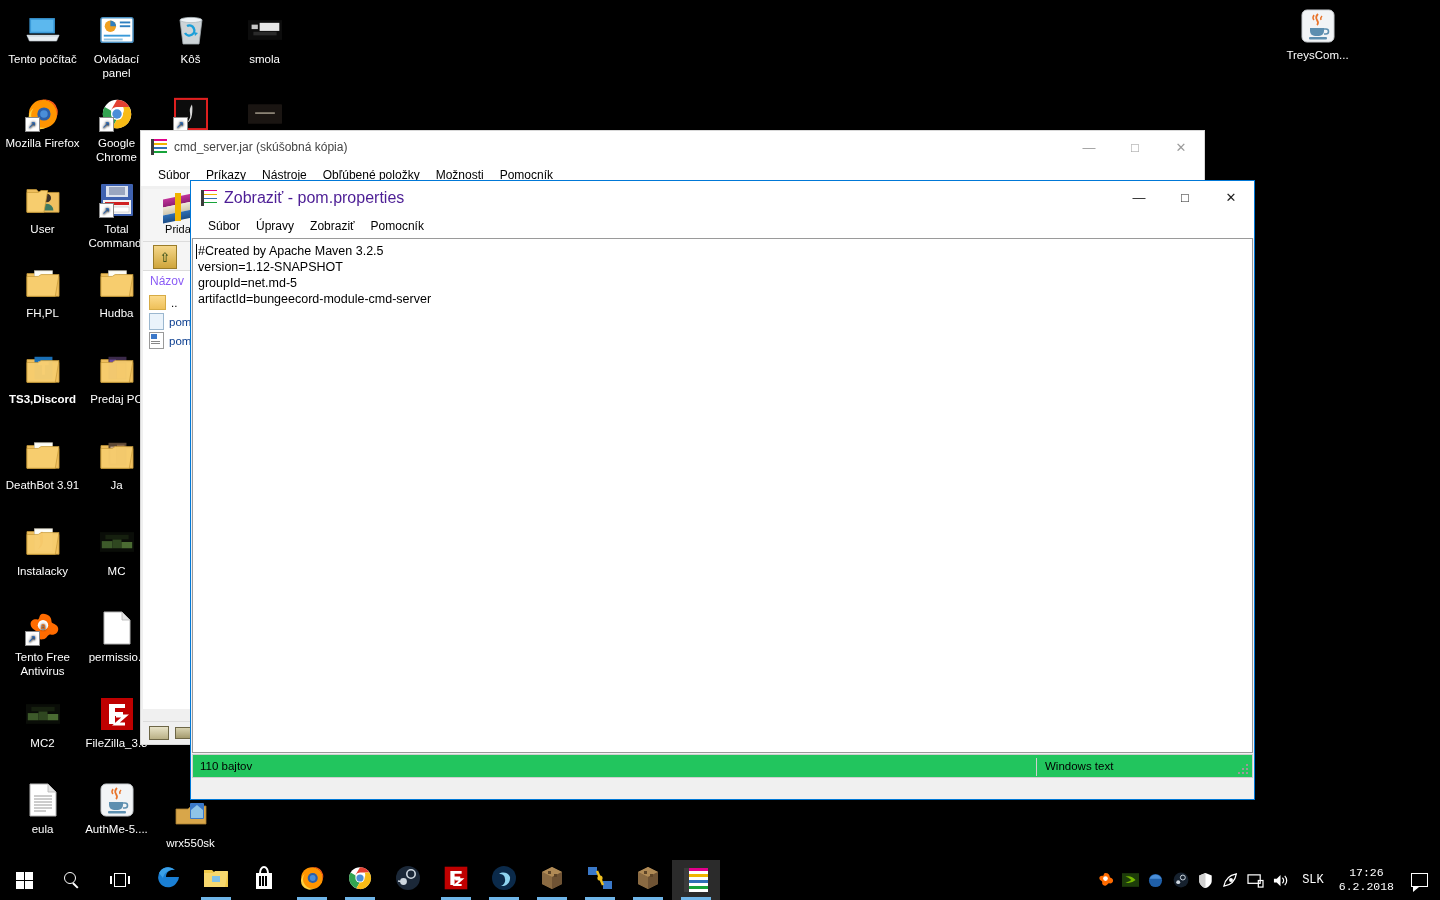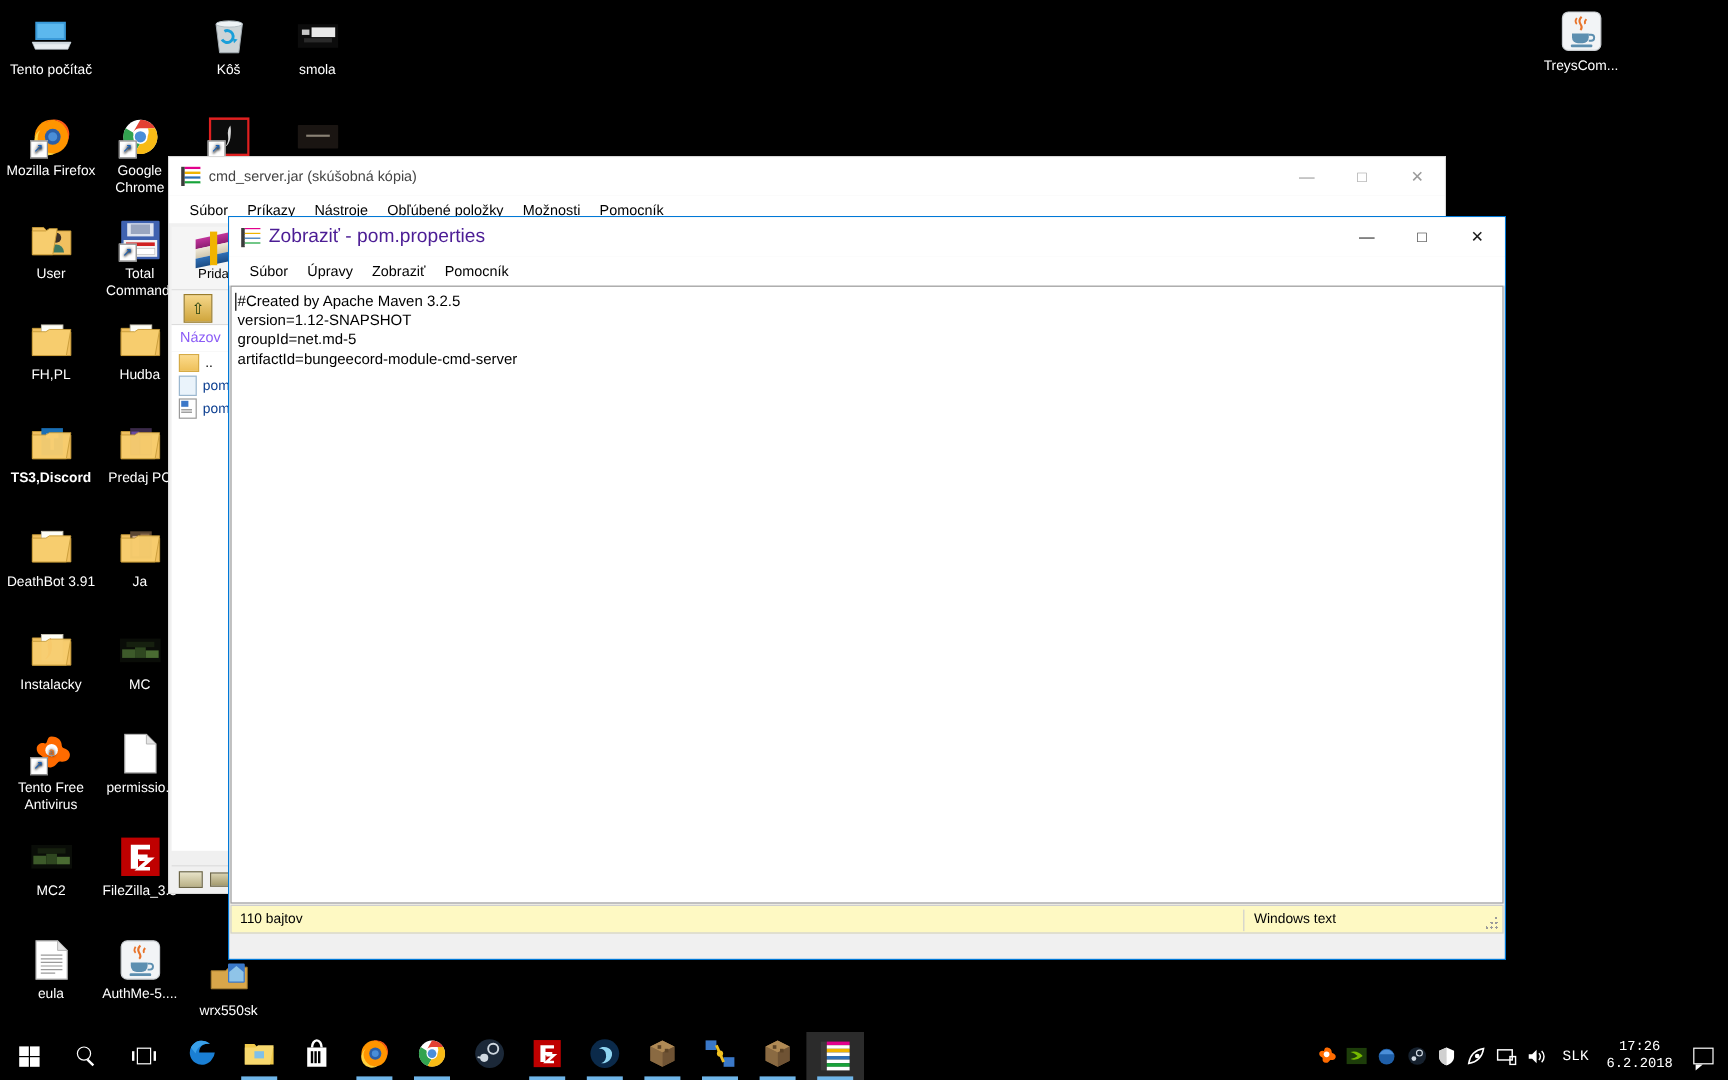--- a/index.html
+++ b/index.html
@@ -67,20 +67,36 @@
           <svg width="40" height="32" viewBox="0 0 40 32">
             <path d="M4 2 h30 v18 h-30 z" fill="#3a9ad9"></path>
             <path d="M6 4 h26 v14 h-26 z" fill="#5cb8ee"></path>
             <path d="M1 22 h38 l-3 7 h-32 z" fill="#e8eef2" stroke="#b9c4cc" stroke-width="0.7"></path>
             <path d="M1 22 h38 l-1 2 h-36 z" fill="#cfd9e0"></path>
           </svg>
         </div>
       </div>
       <span class="lbl">Tento počítač</span>
     </div>
+    <div class="dicon" style="left: 79px; top: 8px;">
+      <div class="glyphwrap">
+        <div class="icobox" style="display: flex; align-items: center; justify-content: center;">
+          <svg width="36" height="30" viewBox="0 0 36 30">
+            <rect x="1" y="2" width="34" height="26" rx="2" fill="#ffffff" stroke="#4a8fc0" stroke-width="1.6"></rect>
+            <circle cx="11" cy="11" r="6" fill="#f0a020"></circle>
+            <path d="M11 5 a6 6 0 0 1 6 6 h-6 z" fill="#2f7fc0"></path>
+            <rect x="21" y="6" width="11" height="2" fill="#2f7fc0"></rect>
+            <rect x="21" y="10" width="11" height="2" fill="#2f7fc0"></rect>
+            <rect x="4" y="20" width="28" height="2" fill="#3a9ad9"></rect>
+            <rect x="4" y="24" width="20" height="2" fill="#8fc4e4"></rect>
+          </svg>
+        </div>
+      </div>
+      <span class="lbl">Ovládací panel</span>
+    </div>
     <div class="dicon" style="left: 153px; top: 8px;">
       <div class="glyphwrap">
         <div class="icobox" style="display: flex; align-items: center; justify-content: center;">
           <svg width="30" height="32" viewBox="0 0 30 32">
             <path d="M4 6 h22 l-3 24 h-16 z" fill="#dfe6ea" stroke="#b2bcc2" stroke-width="0.8" opacity="0.92"></path>
             <ellipse cx="15" cy="6" rx="11" ry="2.6" fill="#eef3f6" stroke="#b2bcc2" stroke-width="0.8"></ellipse>
             <path d="M11 12 a5 5 0 1 1 -2 7" fill="none" stroke="#1a9fd9" stroke-width="2.4"></path>
             <path d="M19 22 l3 -3 l-4 -1 z" fill="#1a9fd9"></path>
           </svg>
         </div>
@@ -506,21 +522,21 @@
       <span>Súbor</span>
       <span>Úpravy</span>
       <span>Zobraziť</span>
       <span>Pomocník</span>
     </div>
 
   <div style="position:absolute;left:1px;top:57px;width:1061px;height:515px;background:#ffffff;border:1px solid #9a9a9a;box-sizing:border-box;overflow:hidden;">
     <div id="viewer-lines" style="padding: 4px 2px 0px 3px; font-family: &quot;Liberation Sans&quot;, sans-serif; font-size: 12.5px; line-height: 16px; color: rgb(0, 0, 0); white-space: pre; position: relative;"><div style="position: absolute; left: 3px; top: 5px; width: 1px; height: 15px; background: rgb(0, 0, 0);"></div><div style="padding-left: 2px;">#Created by Apache Maven 3.2.5</div><div style="padding-left: 2px;">version=1.12-SNAPSHOT</div><div style="padding-left: 2px;">groupId=net.md-5</div><div style="padding-left: 2px;">artifactId=bungeecord-module-cmd-server</div></div>
   </div>
 
-  <div style="position:absolute;left:1px;top:573px;width:1061px;height:24px;background:#fef9c3;border:1px solid #cfcfcf;box-sizing:border-box;display:flex;align-items:center;">
+  <div style="position:absolute;left:1px;top:573px;width:1061px;height:24px;background:#22c55e;border:1px solid #cfcfcf;box-sizing:border-box;display:flex;align-items:center;">
     <span style="font-size:11.5px;color:#000;padding-left:7px;">110 bajtov</span>
     <span style="position:absolute;left:843px;top:3px;width:1px;height:18px;background:#cfcfcf;"></span>
     <span style="position:absolute;left:852px;font-size:11.5px;color:#000;">Windows text</span>
     <span style="position:absolute;right:2px;bottom:1px;width:12px;height:12px;
                  background:
                    radial-gradient(circle 1px at 9px 9px,#9a9a9a 99%,transparent 0),
                    radial-gradient(circle 1px at 5px 9px,#9a9a9a 99%,transparent 0),
                    radial-gradient(circle 1px at 9px 5px,#9a9a9a 99%,transparent 0),
                    radial-gradient(circle 1px at 1px 9px,#9a9a9a 99%,transparent 0),
                    radial-gradient(circle 1px at 9px 1px,#9a9a9a 99%,transparent 0),

